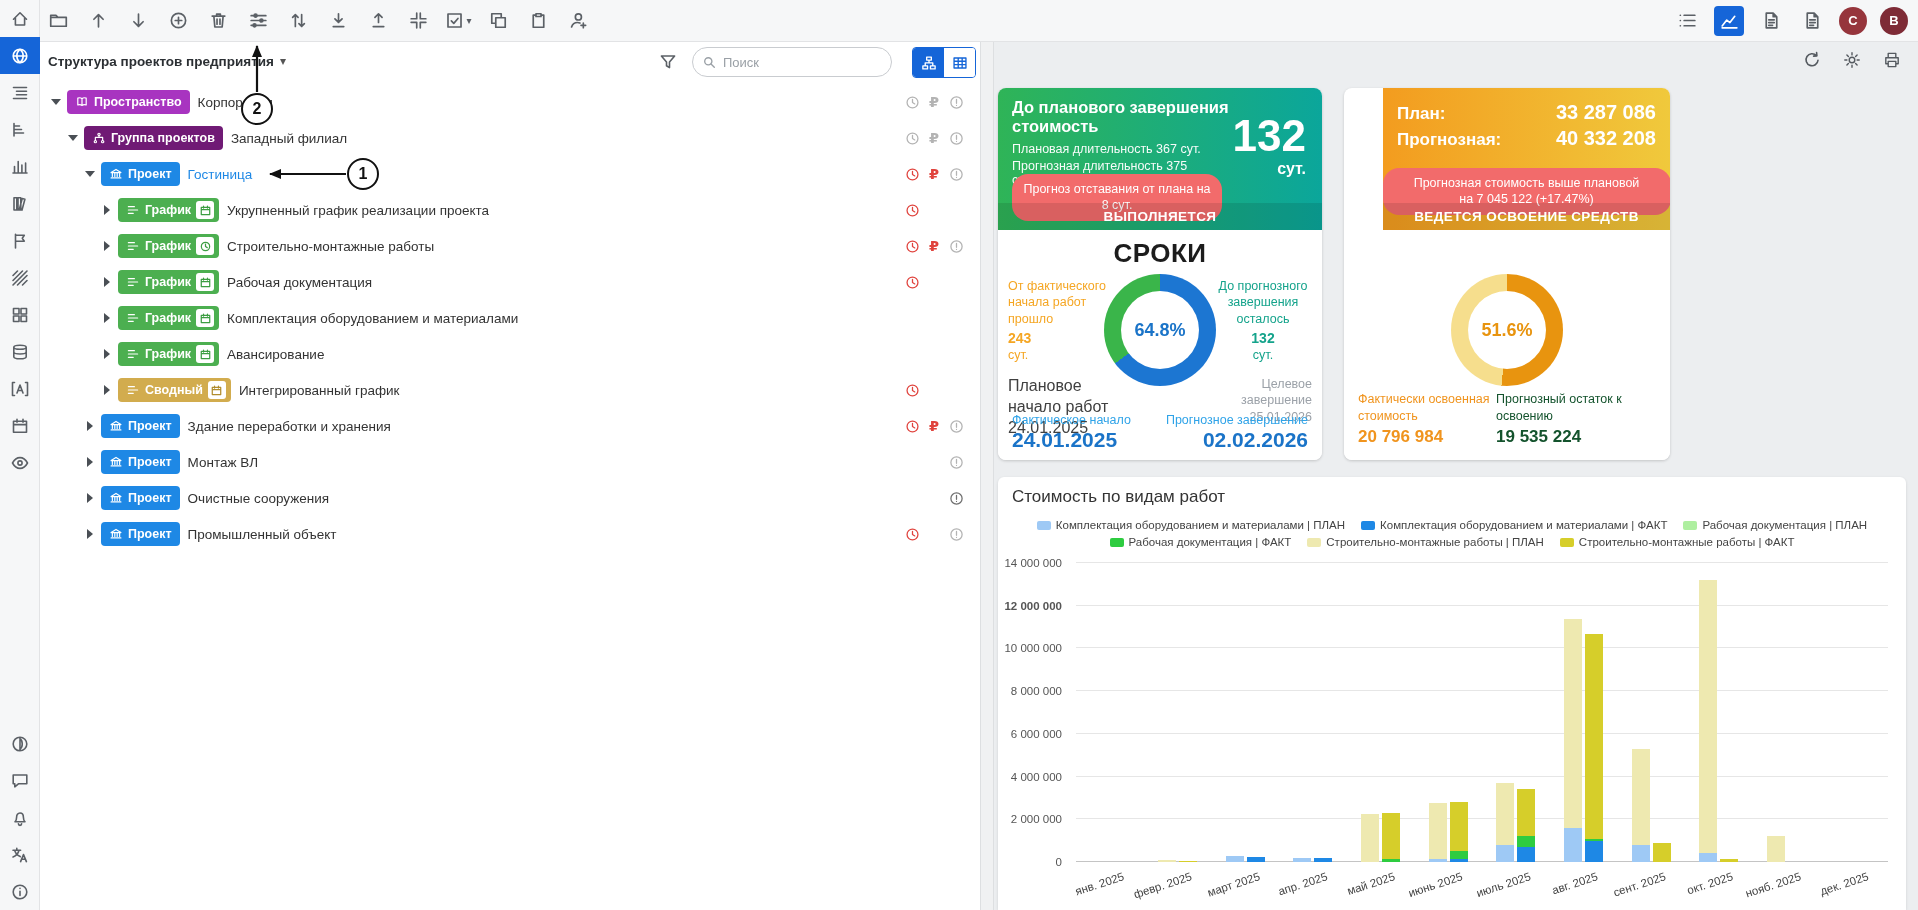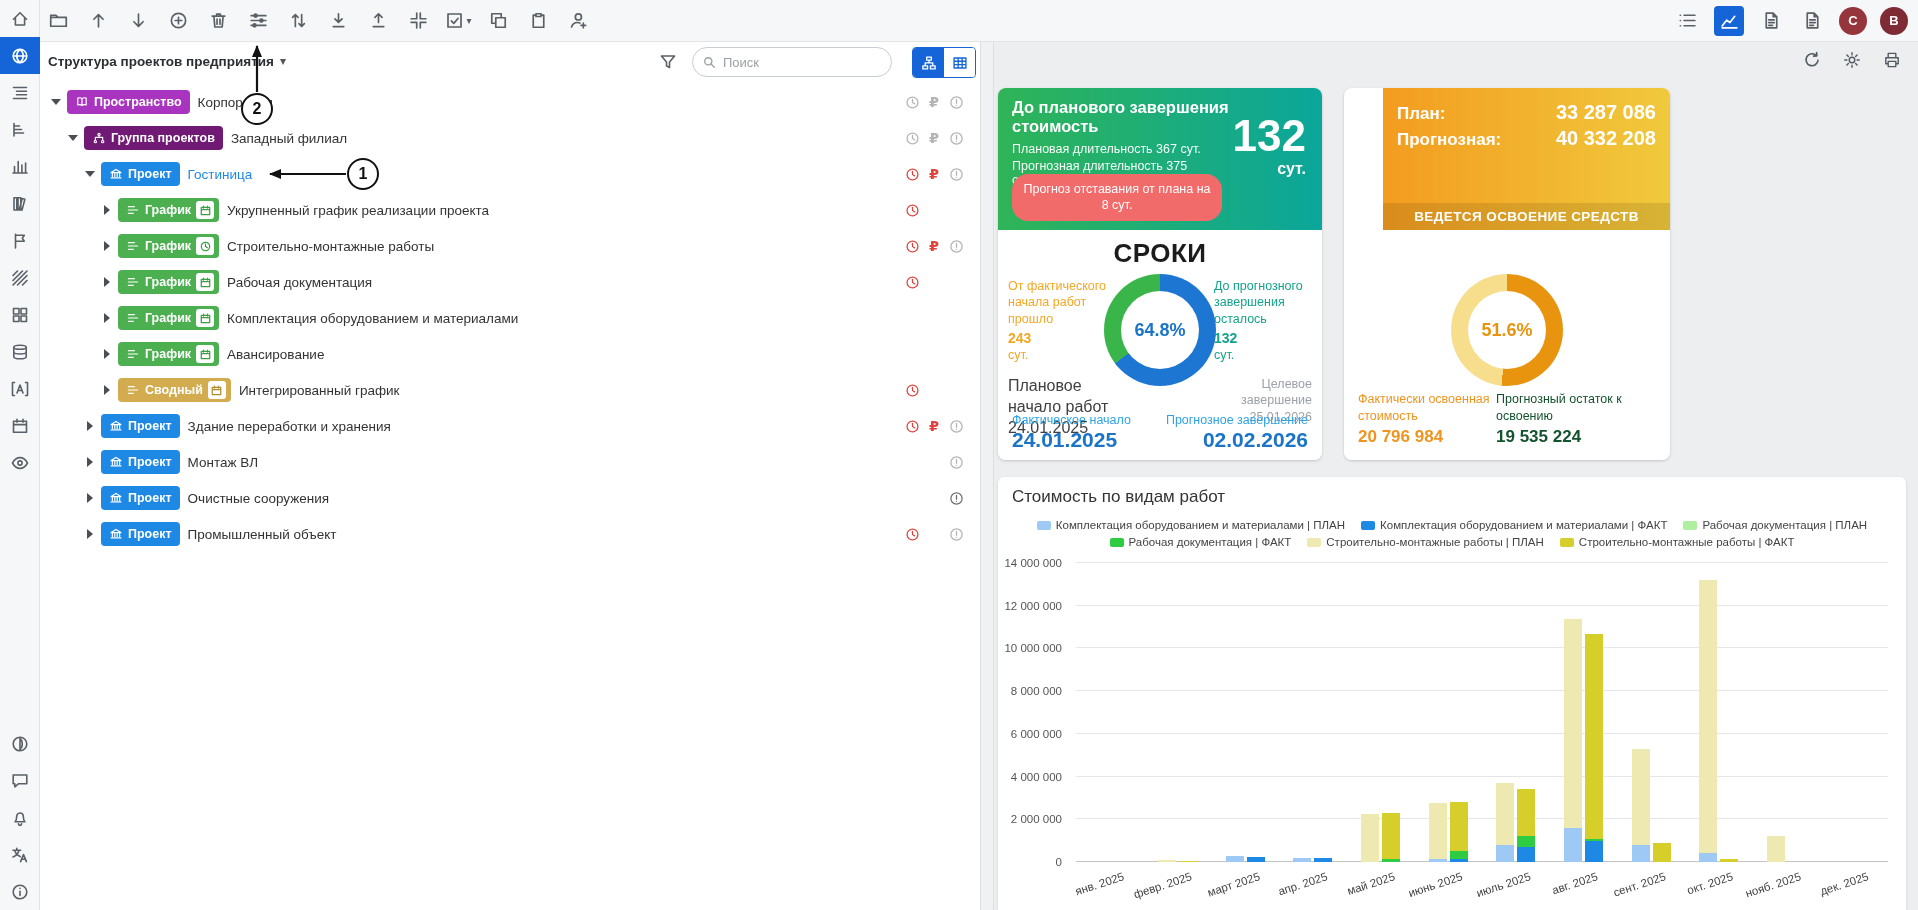--- a/index.html
+++ b/index.html
@@ -64,21 +64,21 @@
 .bigu{font-size:16px;font-weight:700;margin-top:3px}
 .pill{position:absolute;left:14px;top:86px;width:210px;border-radius:16px;padding:8px 10px;font-size:12.5px;text-align:center;line-height:1.25;color:#fff}
 .pill-cost{left:50%;transform:translateX(-50%);width:288px;top:80px}
 .cfoot{position:absolute;left:0;right:0;bottom:0;height:27px;background:rgba(0,0,0,.10);display:flex;align-items:center;justify-content:center;font-weight:700;font-size:13.5px;letter-spacing:.4px}
 .crow{display:flex;justify-content:space-between;align-items:baseline;margin-top:3px}
 .clab{font-size:17px;font-weight:700}
 .cval{font-size:20px;font-weight:700}
 .cbody{position:relative;height:230px;background:#fff}
 .sec{position:absolute;top:8px;left:0;right:0;text-align:center;font-size:26px;font-weight:700;color:#1c1c1c;letter-spacing:.5px}
 .t-left{position:absolute;top:48px;left:10px;width:98px;font-size:12.5px;color:#F5A623;line-height:1.3}
-.t-right{position:absolute;top:48px;right:10px;width:98px;text-align:left;color:#14A38B;font-size:12.5px;line-height:1.3}
+.t-right{position:absolute;top:48px;right:10px;width:98px;text-align:center;color:#14A38B;font-size:12.5px;line-height:1.3}
 .tv{font-weight:700;font-size:14px;margin-top:2px}
 .gauge{position:absolute;top:44px;left:106px;width:112px;height:112px;border-radius:50%}
 .hole{position:absolute;inset:17px;background:#fff;border-radius:50%;display:flex;align-items:center;justify-content:center;font-size:18px;font-weight:700;color:#1B74C8}
 .hole-cost{color:#E8940F}
 .t-plan{position:absolute;top:146px;left:10px;width:118px;font-size:16px;color:#404040;line-height:1.3}
 .t-target{position:absolute;top:146px;right:10px;width:118px;text-align:right;font-size:12.5px;color:#9BA1A8;line-height:1.3}
 .t-bottom{position:absolute;left:14px;right:14px;bottom:8px;display:flex;justify-content:space-between;align-items:flex-end}
 .tb-l .lbl,.tb-r .lbl{font-size:12.5px;color:#2FA3E8}
 .tb-l .val,.tb-r .val{font-size:21px;font-weight:700;color:#1B74C8;margin-top:1px}
 .tb-r{text-align:right}
@@ -698,20 +698,21 @@
     <div class="card" id="card-timing">
       <div class="chead" id="timing-head" style="background: linear-gradient(90deg, rgb(47, 180, 87), rgb(11, 166, 155));">
         <div class="ct">До планового завершения стоимость</div>
         <div class="cl">Плановая длительность 367 сут.</div>
         <div class="cl">Прогнозная длительность 375 сут.</div>
         <div class="bigwrap">
           <div class="big">132</div>
           <div class="bigu">сут.</div>
         </div>
         <div class="pill" id="timing-pill" style="background: rgb(242, 107, 107);">Прогноз отставания от плана на 8 сут.</div>
+        <div class="cfoot">ВЫПОЛНЯЕТСЯ</div>
       </div>
       <div class="cbody">
         <div class="sec">СРОКИ</div>
         <div class="t-left">
           <div>От фактического начала работ прошло</div>
           <div class="tv">243</div>
           <div>сут.</div>
         </div>
         <div class="gauge" id="gauge-timing" style="background: conic-gradient(rgb(28, 118, 210) 0deg, rgb(28, 118, 210) 64.8%, rgb(58, 181, 74) 64.8%, rgb(58, 181, 74) 100%);">
           <div class="hole">
@@ -746,20 +747,24 @@
 
     <div class="card" id="card-cost">
       <div class="chead" id="cost-head" style="background: linear-gradient(90deg, rgb(243, 156, 31), rgb(240, 201, 60)); margin-left: 39px;">
         <div class="crow">
           <span class="clab">План:</span>
           <span class="cval">33 287 086</span>
         </div>
         <div class="crow">
           <span class="clab">Прогнозная:</span>
           <span class="cval">40 332 208</span>
+        </div>
+        <div class="pill pill-cost" id="cost-pill" style="background: rgb(242, 107, 107);">
+          <span>Прогнозная стоимость выше плановой</span><br>
+          <span>на 7 045 122 (+17.47%)</span>
         </div>
         <div class="cfoot">ВЕДЕТСЯ ОСВОЕНИЕ СРЕДСТВ</div>
       </div>
       <div class="cbody">
         <div class="gauge gauge-cost" id="gauge-cost" style="background: conic-gradient(rgb(232, 148, 15) 0deg, rgb(232, 148, 15) 51.6%, rgb(246, 222, 141) 51.6%, rgb(246, 222, 141) 100%);">
           <div class="hole hole-cost">
               <span>51.6%</span>
             </div>
         </div>
         <div class="c-left">
@@ -801,21 +806,21 @@
             <span>Строительно-монтажные работы | ФАКТ</span>
           </span>
         </div>
       <div class="ylabels" id="ylabels">
           <div class="ytick" style="bottom: 0%;">0</div>
           <div class="ytick" style="bottom: 14.2857%;">2 000 000</div>
           <div class="ytick" style="bottom: 28.5714%;">4 000 000</div>
           <div class="ytick" style="bottom: 42.8571%;">6 000 000</div>
           <div class="ytick" style="bottom: 57.1429%;">8 000 000</div>
           <div class="ytick" style="bottom: 71.4286%;">10 000 000</div>
-          <div class="ytick" style="bottom: 85.7143%;">12 000 000</div>
+          <div class="ytick" style="bottom: 85.7143%; font-weight: bold;">12 000 000</div>
           <div class="ytick" style="bottom: 100%;">14 000 000</div>
         </div>
       <div class="plot" id="plot">
         <div class="bars" id="bars">
             <div class="bgroup">
               <div class="bar"></div>
               <div class="bar"></div>
             </div>
             <div class="bgroup">
               <div class="bar">

